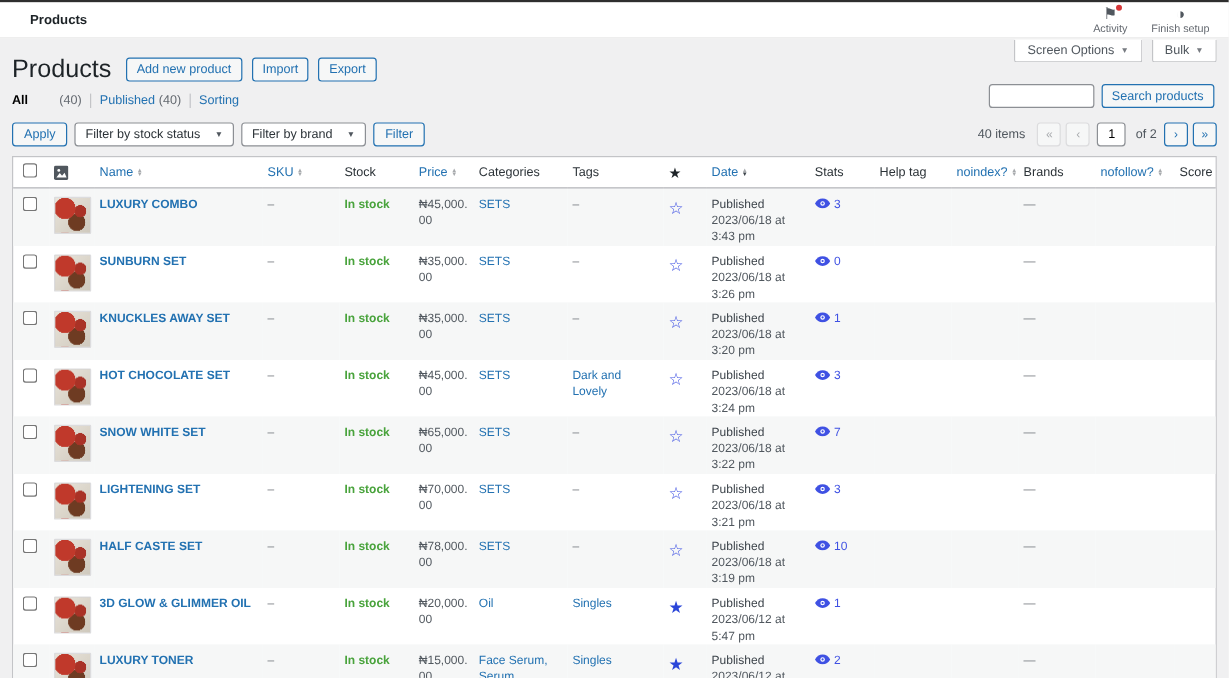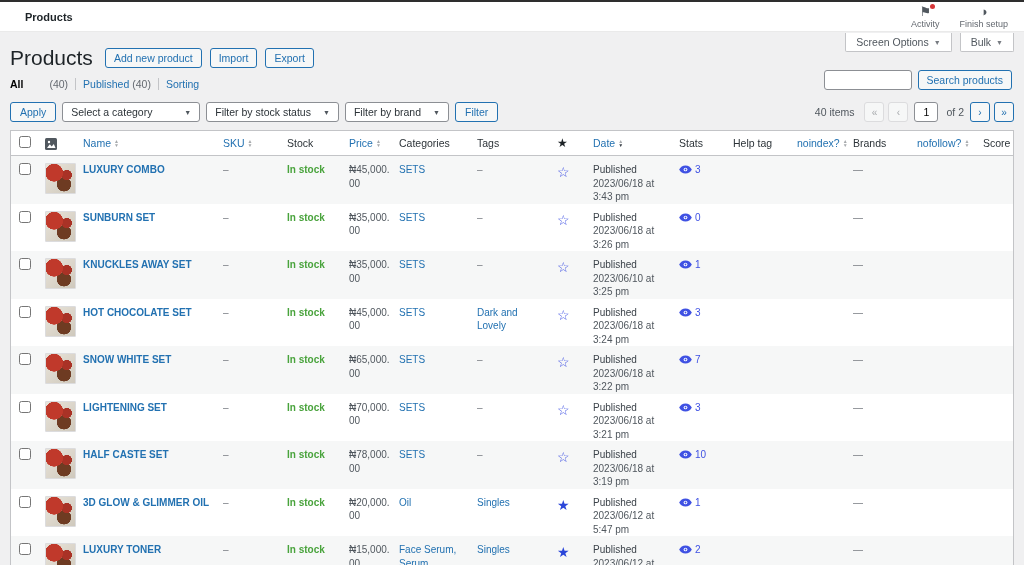--- a/index.html
+++ b/index.html
@@ -147,24 +147,20 @@
       <span class="view-label">Published</span>
       <span class="view-count">(40)</span>
     </span>
     <span class="view-item">
       <span class="view-label">Sorting</span>
     </span>
   </div>
 
   <div class="filter-row">
     <button class="fbtn">Apply</button>
-    <div class="fselect med">
-      <span>Select a category</span>
-      <span class="caret">▼</span>
-    </div>
     <div class="fselect">
       <span>Filter by stock status</span>
       <span class="caret">▼</span>
     </div>
     <div class="fselect">
       <span>Filter by brand</span>
       <span class="caret">▼</span>
     </div>
     <button class="fbtn">Filter</button>
 
@@ -327,21 +323,21 @@
             </td>
     <td><a class="row-title">KNUCKLES AWAY SET</a></td>
     <td class="dash">–</td>
     <td class="stock-cell">In stock</td>
     <td class="price-cell">₦35,000.00</td>
     <td><a class="cell-link">SETS</a></td>
     <td class="tags-cell dash">–</td>
     <td><span class="star-i">☆</span></td>
     <td>
       <span class="date-line">Published</span>
-      <span class="date-line d2">2023/06/10 at 3:25 pm</span>
+      <span class="date-line d2">2023/06/18 at 3:20 pm</span>
     </td>
     <td class="stats-cell">
       <span class="eye"><svg width="13" height="9" viewBox="0 0 16 11">
                   <path d="M8 .5C4.6.5 1.7 2.5.2 5.5c1.5 3 4.4 5 7.8 5s6.3-2 7.8-5C14.3 2.5 11.4.5 8 .5z" fill="#3f51e3"></path>
                   <circle cx="8" cy="5.5" r="2.3" fill="#fff"></circle>
                   <circle cx="8" cy="5.5" r="1.1" fill="#3f51e3"></circle>
                 </svg></span><span>1</span>
     </td>
     <td></td>
     <td></td>

